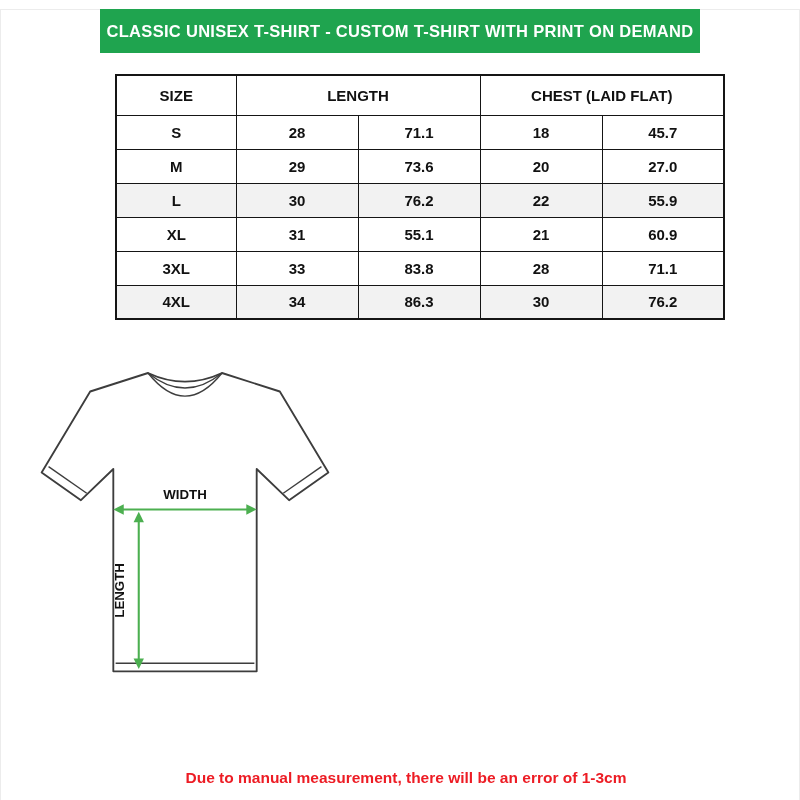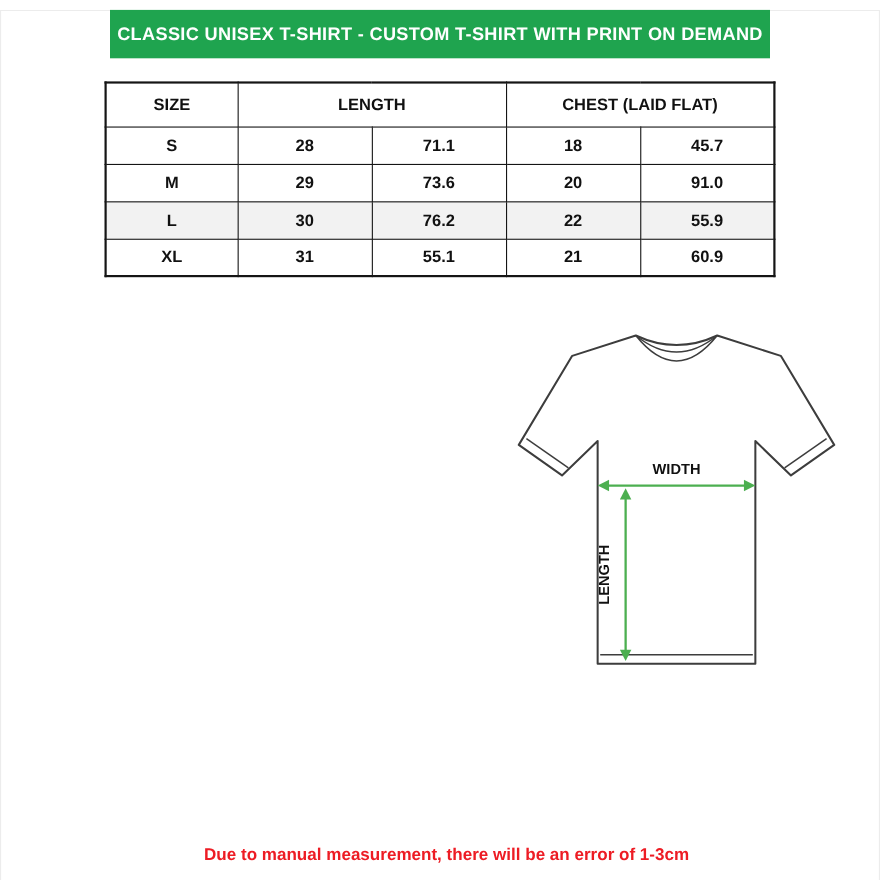--- a/index.html
+++ b/index.html
@@ -24,34 +24,35 @@
     width:600px;height:44px;margin:9px auto 0;
     background:var(--banner-green,#1fa44f);
     color:#fff;display:flex;align-items:center;justify-content:center;
     font-weight:bold;font-size:16.5px;letter-spacing:.3px;text-align:center;
   }
   
   .chart-wrap{width:610px;margin:21px auto 0;}
   table.size-chart{
     width:100%;border-collapse:collapse;table-layout:fixed;
     border:2px solid var(--line-black,#151515);
+    margin-left:20px;
   }
   table.size-chart th, table.size-chart td{
     border:1px solid var(--line-black,#151515);
     text-align:center;vertical-align:middle;padding:0;
     font-size:15px;color:#111;background:#ffffff;
   }
   table.size-chart thead th{height:40px;font-weight:700;}
   table.size-chart tbody td{height:34px;font-weight:600;}
   table.size-chart tbody td.size-col{font-weight:700;}
   table.size-chart tr.alt td{background:#f2f2f2;}
   col.c-size{width:120px;}
   col.c-num{width:122px;}
   
-  .diagram{width:100%;display:flex;justify-content:flex-end;margin-top:16px;}
+  .diagram{width:100%;display:flex;justify-content:flex-start;margin-top:16px;}
   .tee{fill:#ffffff;stroke:#3d3d3d;stroke-width:1.6;stroke-linejoin:round;}
   .tee-line{fill:none;stroke:#3d3d3d;stroke-width:1.2;}
   .arrow-line{stroke:var(--arrow-green,#4caf50);stroke-width:1.8;}
   .arrow-head{fill:var(--arrow-green,#4caf50);stroke:none;}
   .dim-label{font-size:11.5px;font-weight:bold;fill:#111;font-family:"Liberation Sans",sans-serif;}
   
   .footer-note{
     position:absolute;left:12px;right:0;top:760px;
     text-align:center;color:var(--note-red,#ed1c24);
     font-weight:700;font-size:15.5px;
@@ -88,35 +89,49 @@
           <td>28</td>
           <td>71.1</td>
           <td>18</td>
           <td>45.7</td>
         </tr>
         <tr>
           <td class="size-col">M</td>
           <td>29</td>
           <td>73.6</td>
           <td>20</td>
-          <td>91.0</td>
+          <td>27.0</td>
         </tr>
         <tr class="alt">
           <td class="size-col">L</td>
           <td>30</td>
           <td>76.2</td>
           <td>22</td>
           <td>55.9</td>
         </tr>
         <tr>
           <td class="size-col">XL</td>
           <td>31</td>
           <td>55.1</td>
           <td>21</td>
           <td>60.9</td>
+        </tr>
+        <tr>
+          <td class="size-col">3XL</td>
+          <td>33</td>
+          <td>83.8</td>
+          <td>28</td>
+          <td>71.1</td>
+        </tr>
+        <tr class="alt">
+          <td class="size-col">4XL</td>
+          <td>34</td>
+          <td>86.3</td>
+          <td>30</td>
+          <td>76.2</td>
         </tr>
       </tbody>
     </table>
   </div>
 
   <div class="diagram">
     <svg width="370" height="370" viewBox="0 0 320 320">
 
       <path class="tee" d="M128,32 L78,48 L36,118 L70,142 L98,115 L98,290 L222,290 L222,115 L250,142 L284,118 L242,48 L192,32 Q160,47 128,32 Z"></path>
 

